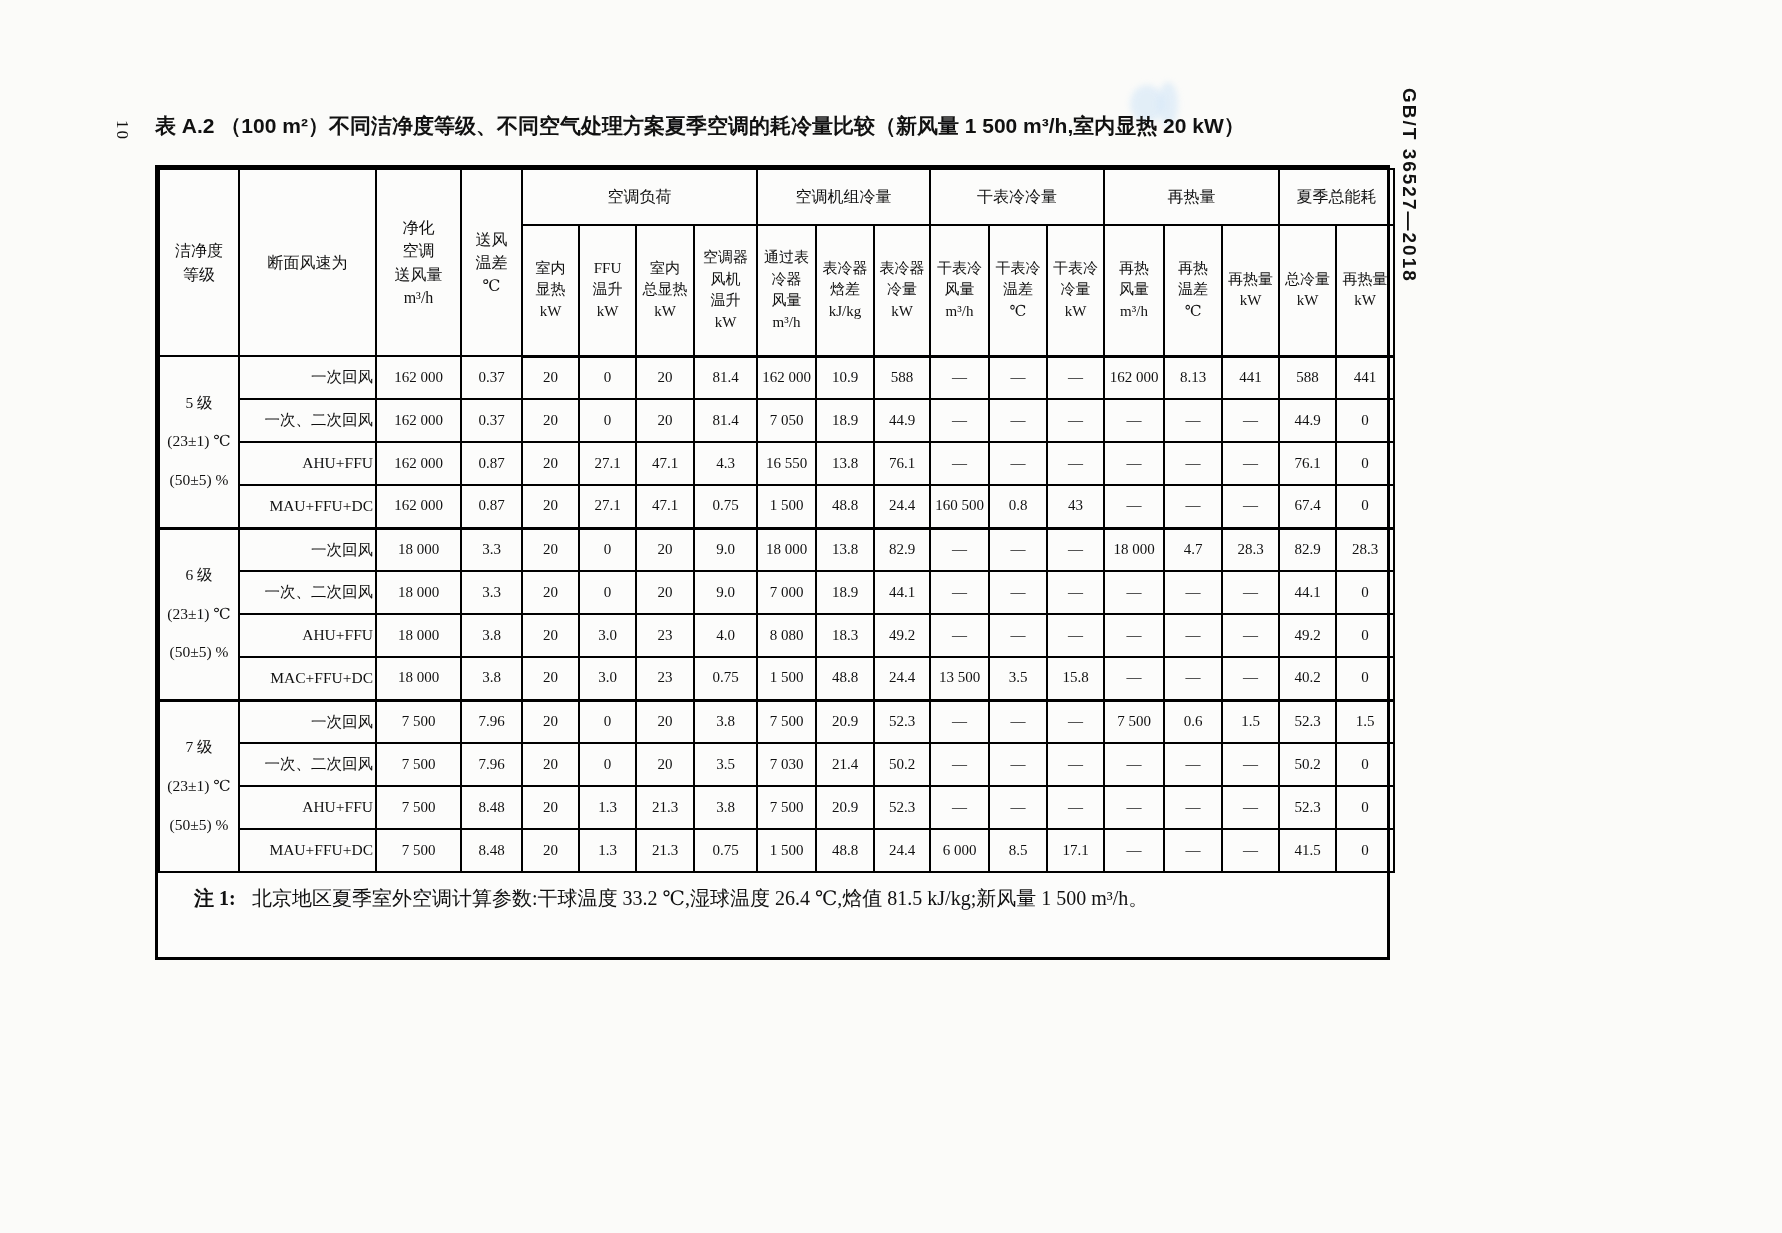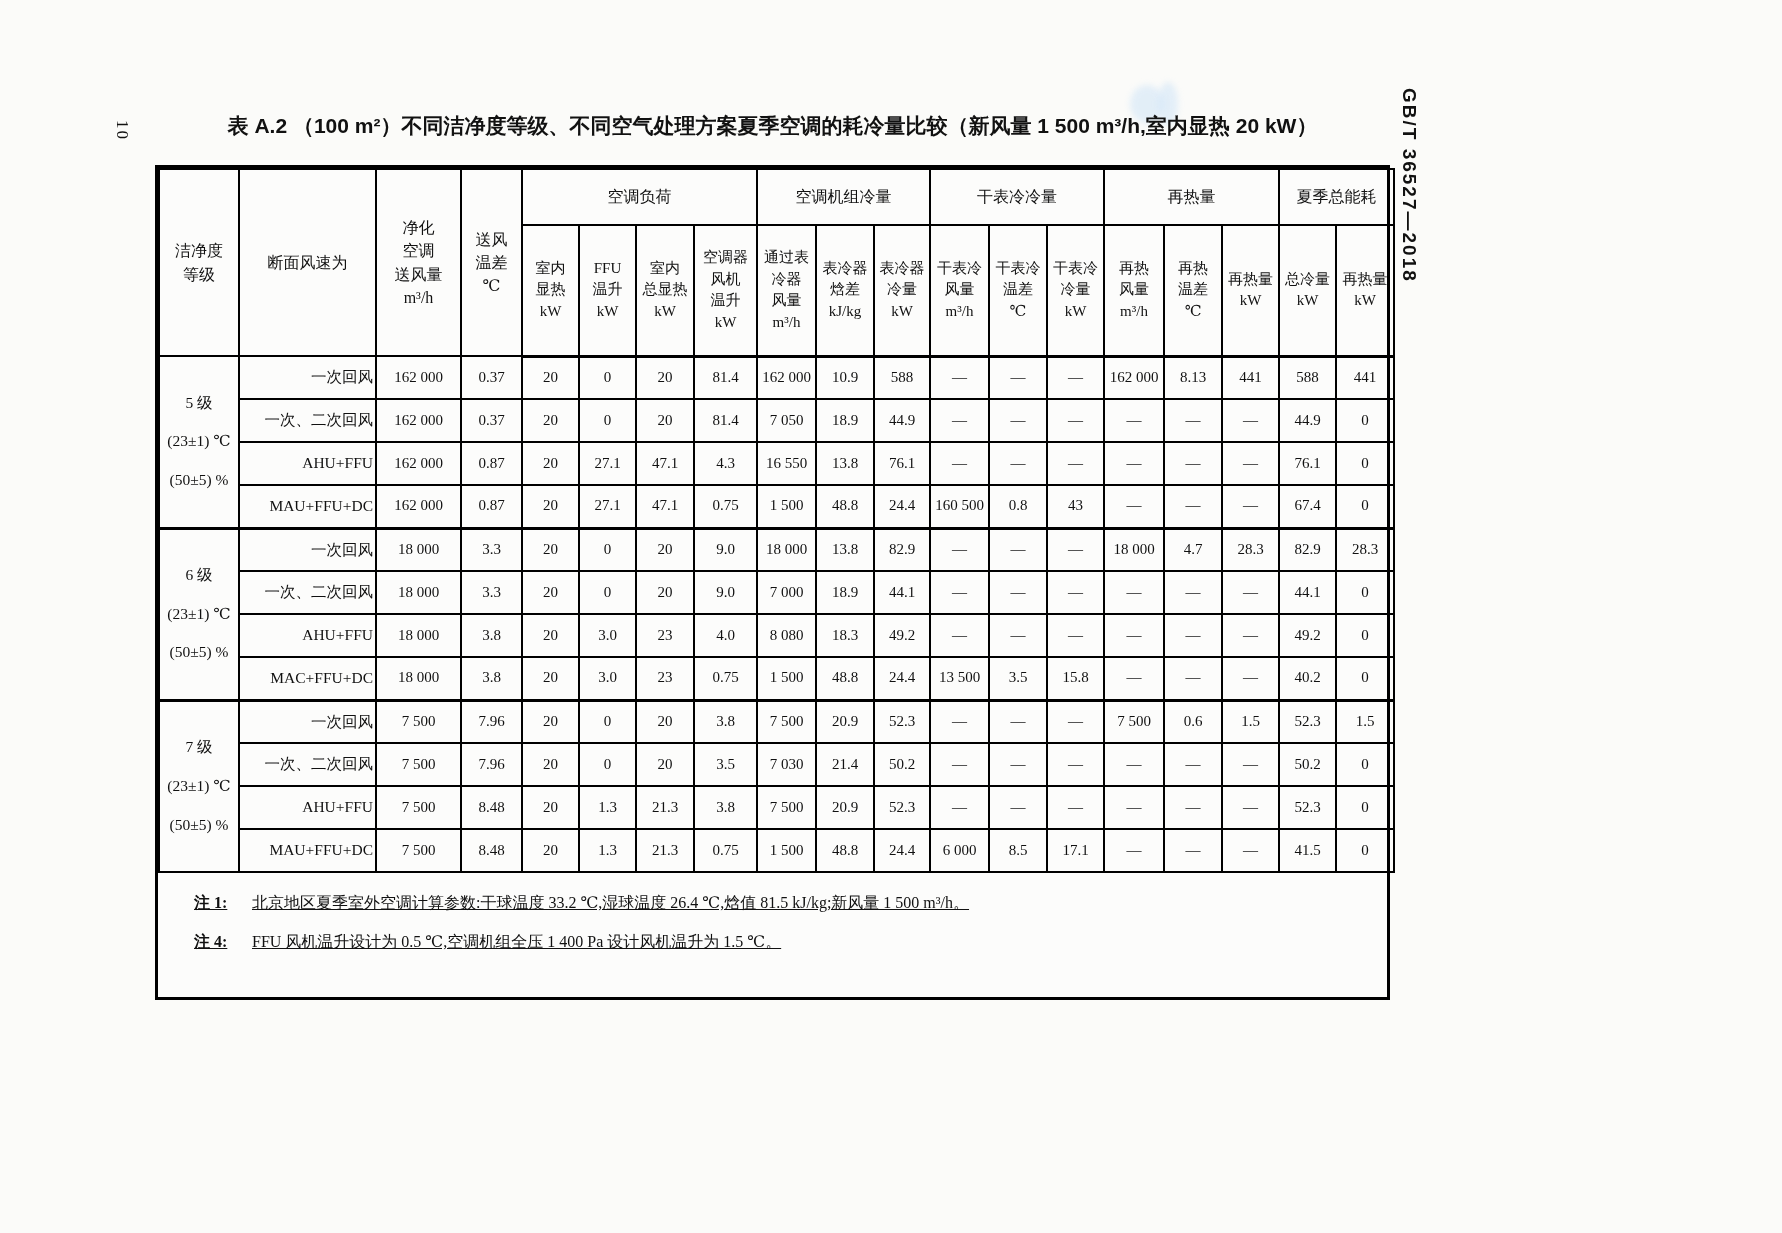--- a/index.html
+++ b/index.html
@@ -21,21 +21,20 @@
     font-size: 17px; letter-spacing: 2px;
   }
   .standard-code {
     position: absolute; left: 1398px; top: 88px;
     writing-mode: vertical-rl;
     font-size: 19px; font-weight: bold; letter-spacing: 2px;
     font-family: "Liberation Sans", "DejaVu Sans", sans-serif;
   }
   .table-title {
     position: absolute; left: 155px; top: 112px; width: 1235px;
-    text-align: center;
     font-size: 21px; font-weight: bold;
     font-family: "Liberation Sans", "DejaVu Sans", sans-serif;
     white-space: nowrap;
   }
   .frame {
     position: absolute; left: 155px; top: 165px; width: 1235px;
     border: 3px solid #000;
     background: #fcfcfb;
   }
   table.main {
@@ -54,23 +53,22 @@
   thead tr.group-row th { height: 56px; font-size: 16px; }
   thead tr.sub-row th { height: 131px; }
   thead tr:last-child th { border-bottom-width: 3px; }
   tbody td { height: 43px; white-space: nowrap; }
   tbody td.level-cell {
     white-space: pre-line; line-height: 2.5; font-size: 15.5px;
   }
   tbody td.scheme-cell { font-size: 15.5px; text-align: right; }
   tbody tr.group-start td { border-top-width: 3px; }
   .notes {
-    padding: 16px 18px 30px 36px;
-    font-size: 16px;
-    text-decoration: underline;
+    padding: 8px 18px 30px 36px;
+    font-size: 20px;
   }
   .note { display: flex; margin-bottom: 11px; line-height: 1.75; }
   .note-label { flex: 0 0 58px; font-weight: bold; white-space: nowrap; }
   .note-text { flex: 1; }
 </style>
 </head>
 <body>
 
 <div class="scan-blob" style="left:1130px;top:85px;width:34px;height:38px;"></div>
 <div class="scan-blob" style="left:1158px;top:82px;width:20px;height:44px;"></div>
@@ -418,18 +416,14 @@
           <td>0</td>
         </tr>
       </tbody>
   </table>
 
   <div class="notes">
     <div class="note">
       <span class="note-label">注 1:</span>
       <span class="note-text">北京地区夏季室外空调计算参数:干球温度 33.2 ℃,湿球温度 26.4 ℃,焓值 81.5 kJ/kg;新风量 1 500 m³/h。</span>
     </div>
-    <div class="note">
-      <span class="note-label">注 4:</span>
-      <span class="note-text">FFU 风机温升设计为 0.5 ℃,空调机组全压 1 400 Pa 设计风机温升为 1.5 ℃。</span>
-    </div>
   </div>
 </div>
 
 </body></html>

